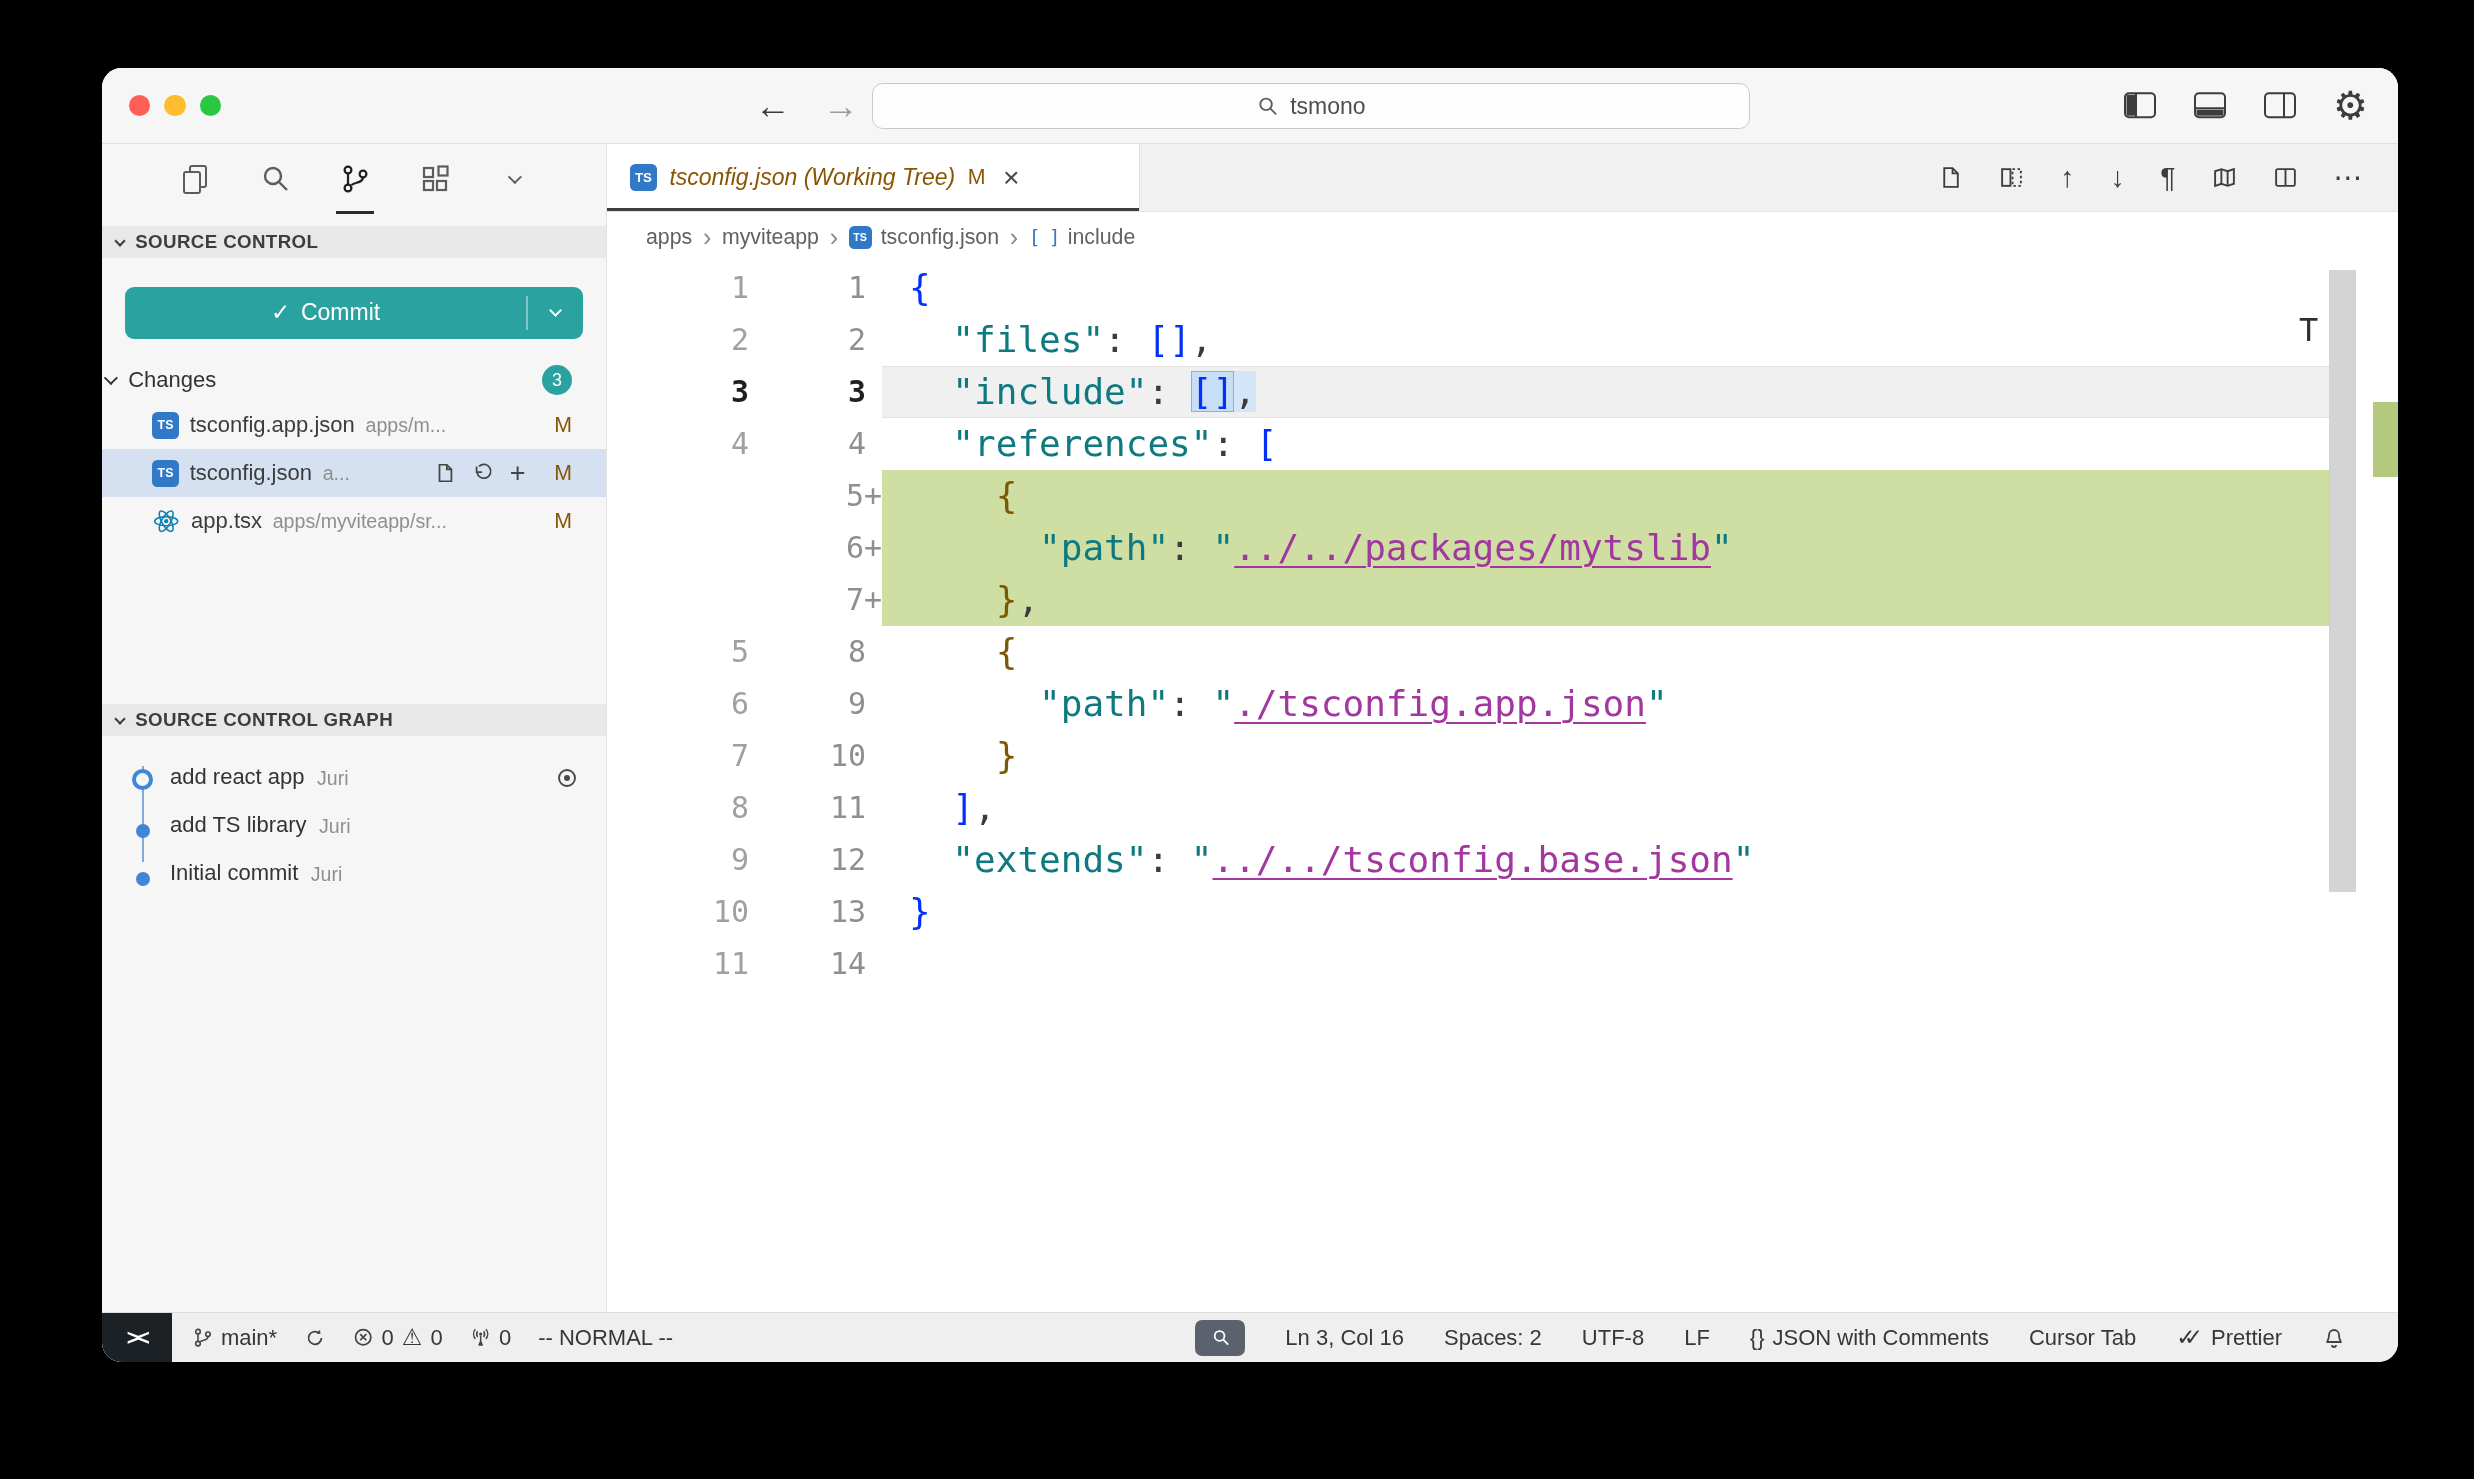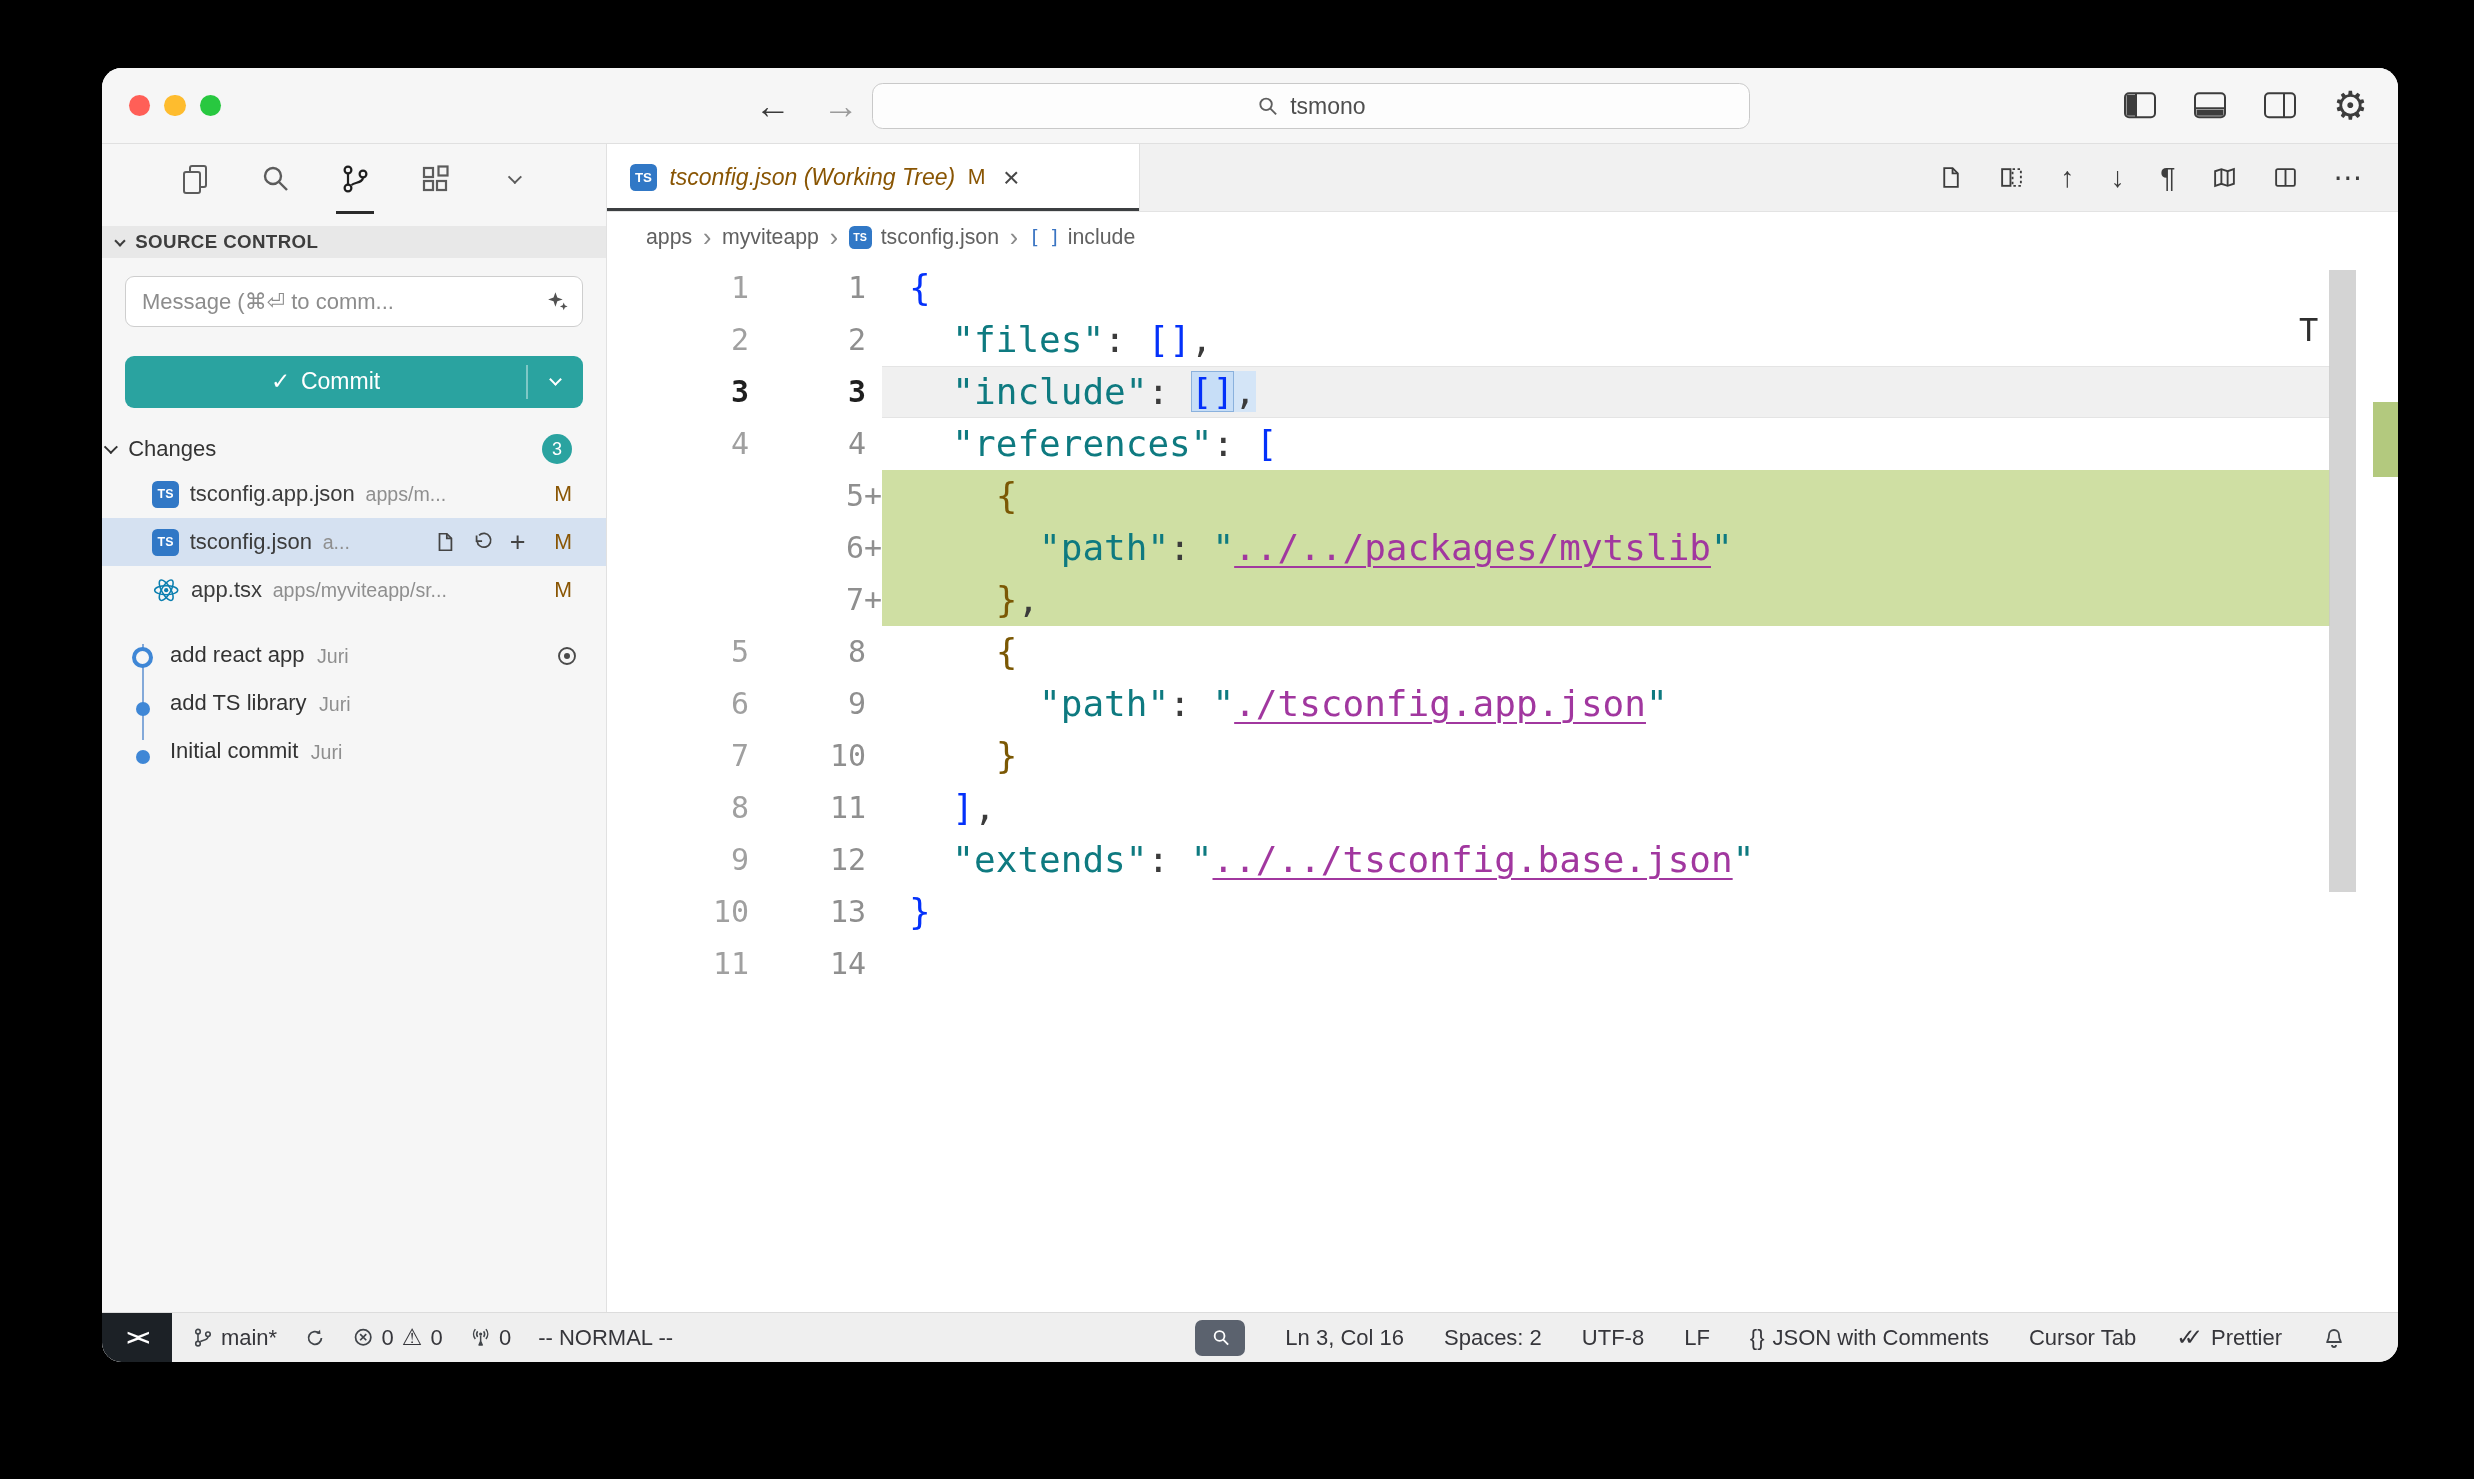--- a/index.html
+++ b/index.html
@@ -196,29 +196,20 @@
         <span class="act-item">
             <span class="chev"></span>
           </span>
       </div>
 
       <div class="sec-header">
         <span class="chev"></span>
         <span>SOURCE CONTROL</span>
       </div>
 
-      <div class="msg">
-        <input placeholder="Message (⌘⏎ to comm..." style="">
-        <span class="sparkle">
-          <svg width="25" height="25" viewBox="0 0 24 24" fill="currentColor">
-            <path d="M10 3l1.8 5.2L17 10l-5.2 1.8L10 17l-1.8-5.2L3 10l5.2-1.8z"></path>
-            <path d="M18 13l1 2.7 2.7 1-2.7 1-1 2.7-1-2.7-2.7-1 2.7-1z"></path>
-          </svg>
-        </span>
-      </div>
 
       <div class="commit">
         <span class="commit-main">
           <span>✓</span>
           <span>Commit</span>
         </span>
         <span class="commit-sep"></span>
         <span class="commit-dd">
             <span class="chev"></span>
           </span>
@@ -266,20 +257,24 @@
                 <ellipse cx="16" cy="16" rx="13" ry="5" transform="rotate(120 16 16)"></ellipse>
                 <circle cx="16" cy="16" r="2.4" fill="#0b7fb0" stroke="none"></circle>
               </svg>
             </span>
             <span>app.tsx</span>
             <span class="file-path">apps/myviteapp/sr...</span>
             <span class="file-status">M</span>
           </div>
         </div>
 
+      <div class="sec-header" style="margin-top:159px">
+        <span class="chev"></span>
+        <span>SOURCE CONTROL GRAPH</span>
+      </div>
 
       <div class="graph-list">
           <div class="graph-line"></div>
           <div class="commit-row">
             <span class="dot head"></span>
             <span>add react app</span>
             <span class="commit-author">Juri</span>
             <span class="commit-target">
               <svg width="24" height="24" viewBox="0 0 24 24">
                 <circle cx="12" cy="12" r="8" fill="none" stroke="currentColor" stroke-width="1.9"></circle>

